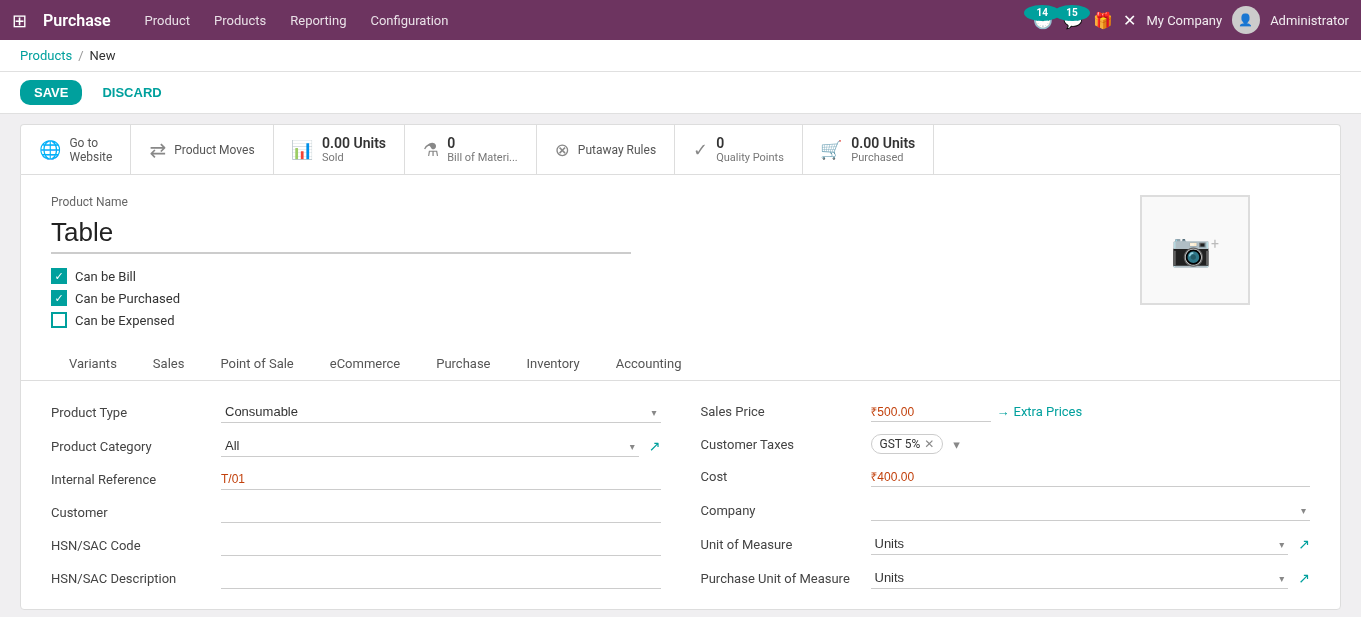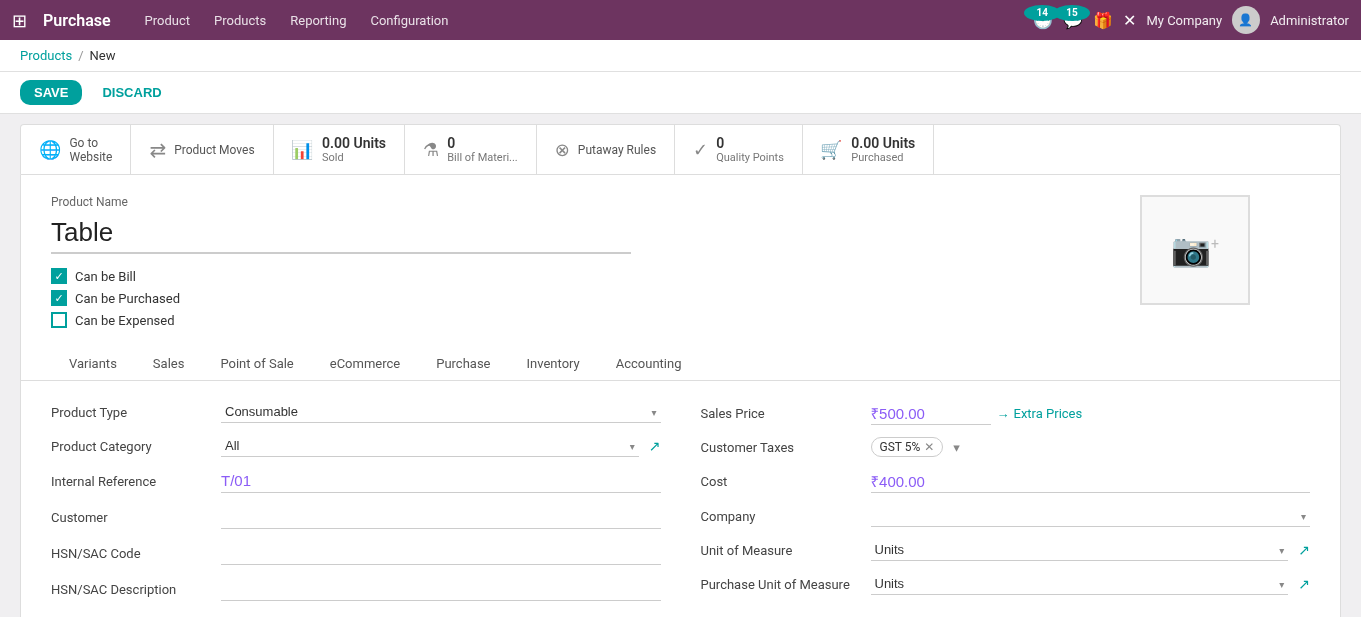--- a/index.html
+++ b/index.html
@@ -206,25 +206,25 @@
     .form-field {
       flex: 1;
       display: flex;
       align-items: center;
       gap: 6px;
     }
     .field-input {
       border: none;
       border-bottom: 1px solid #ccc;
       padding: 3px 0;
-      font-size: 15px;
+      font-size: 12px;
       outline: none;
       width: 100%;
       background: transparent;
-      color: #8b5cf6;
+      color: #c2410c;
     }
     .field-select {
       border: none;
       border-bottom: 1px solid #ccc;
       padding: 3px 4px;
       font-size: 13px;
       outline: none;
       flex: 1;
       background: transparent;
       color: #333;

